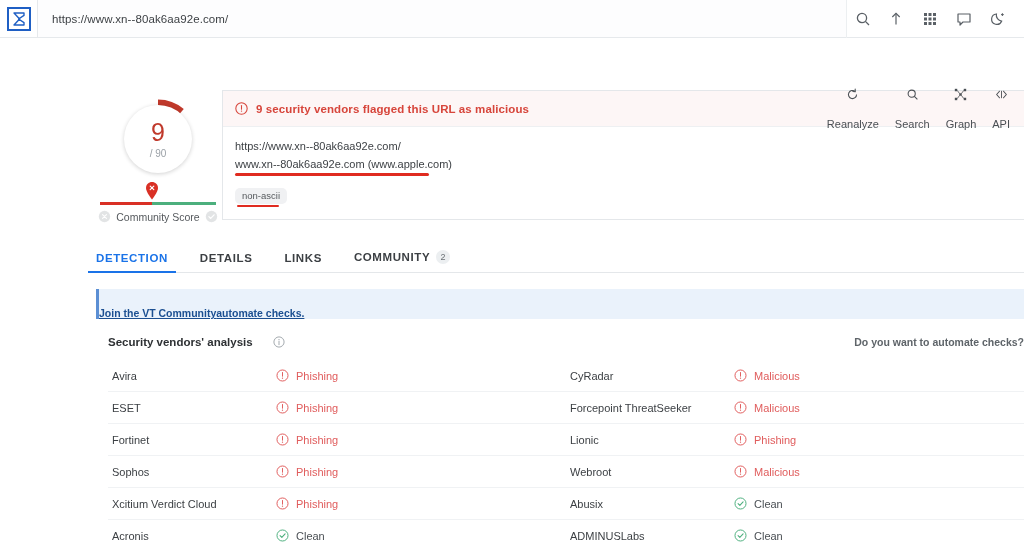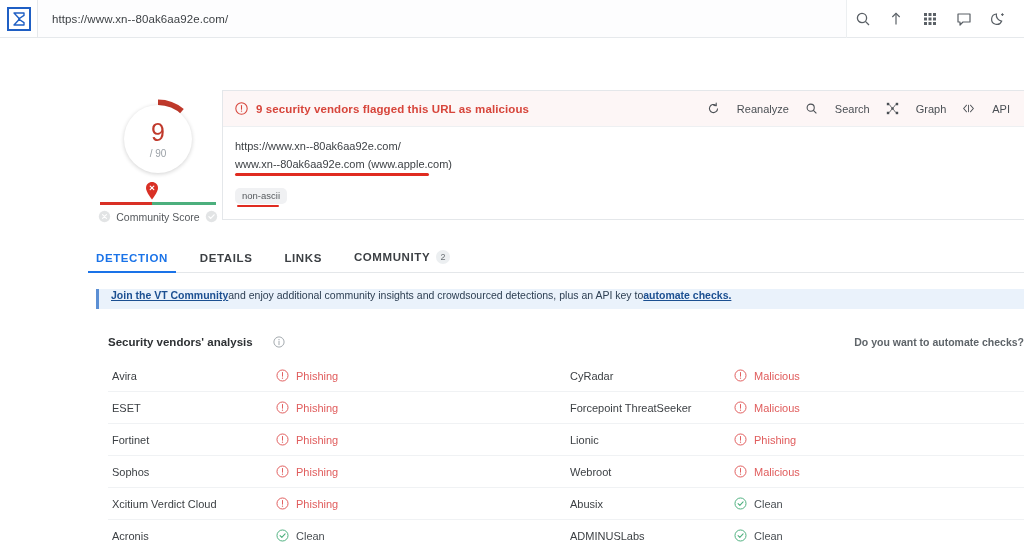--- a/index.html
+++ b/index.html
@@ -129,21 +129,21 @@
     border-bottom: 1px solid #eef0f2;
   }
   .alert-left { display: flex; align-items: center; gap: 8px; }
   .alert-text {
     font-size: 11.5px; font-weight: bold; color: #d7453b;
     letter-spacing: .1px;
   }
   .alert-actions { display: flex; align-items: center; gap: 16px; }
   .act {
     display: flex; align-items: center; gap: 17px;
-    font-size: 11px; color: #4a4f54;
+    font-size: 11px; color: #4a4f54; flex-direction: column;
   }
   .act svg { display: block; }
 
   .card-body {
     display: flex;
     padding: 10px 14px 12px 12px;
     min-height: 66px;
   }
   .url-col { flex: 1; padding-top: 2px; }
   .url-line1 { font-size: 11px; color: #3b3f43; line-height: 15px; }
@@ -215,25 +215,24 @@
     border-radius: 50%;
     background: #eceff1; color: #6b7075;
     font-size: 9px; font-weight: normal;
     padding: 0 3px;
   }
 
   
   .banner {
     position: absolute;
     left: 96px; top: 251px;
-    width: 928px; height: 20px;
+    width: 928px; height: 30px;
     background: #eaf2fb;
     border-left: 3px solid #5b8fd4;
-    display: flex; align-items: flex-start;
-    padding-left: 12px;
+    display: flex; align-items: flex-end;
     font-size: 10.5px; color: #2c3e52;
   }
   .banner a { color: #1b4f91; font-weight: bold; text-decoration: underline; }
 
   
   .sec-head {
     position: absolute;
     left: 108px; top: 298px;
     width: 916px;
     display: flex; align-items: center; justify-content: space-between;
@@ -441,21 +440,20 @@
       <span>LINKS</span>
     </div>
     <div class="tab">
       <span>COMMUNITY</span>
       <span class="badge">2</span>
     </div>
   </div>
 
   <div class="banner">
     <a href="#">Join the VT Community</a>
-    <span> and enjoy additional community insights and crowdsourced detections, plus an API key to </span>
     <a href="#">automate checks.</a>
   </div>
 
   <div class="sec-head">
     <div class="sec-title">
       <span>Security vendors' analysis</span>
       <svg width="12" height="12" viewBox="0 0 16 16">
         <circle cx="8" cy="8" r="6.8" fill="none" stroke="#9aa0a6" stroke-width="1.2"></circle>
         <circle cx="8" cy="4.8" r=".85" fill="#9aa0a6"></circle>
         <line x1="8" y1="7" x2="8" y2="11.6" stroke="#9aa0a6" stroke-width="1.2" stroke-linecap="round"></line>

